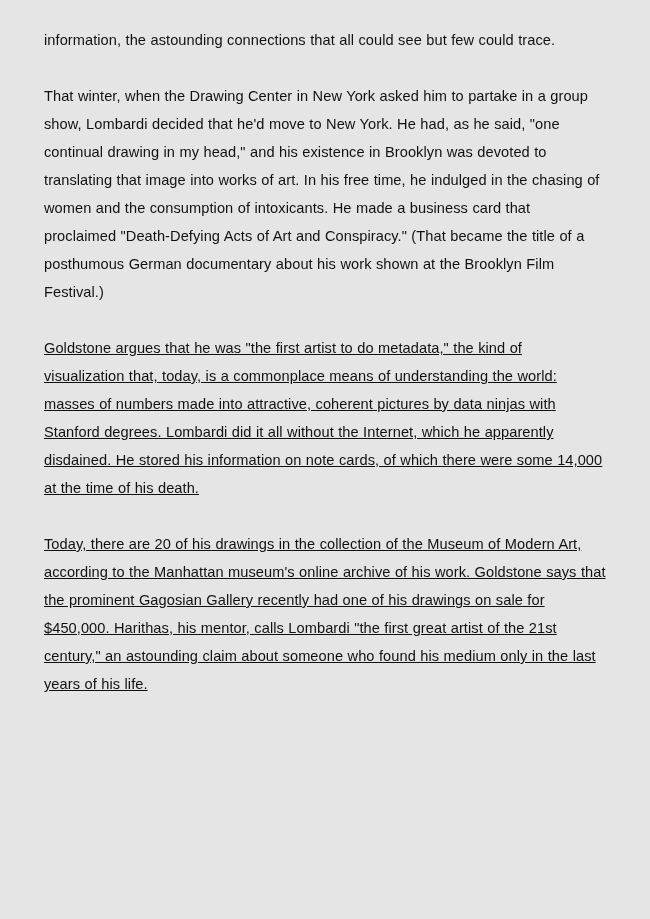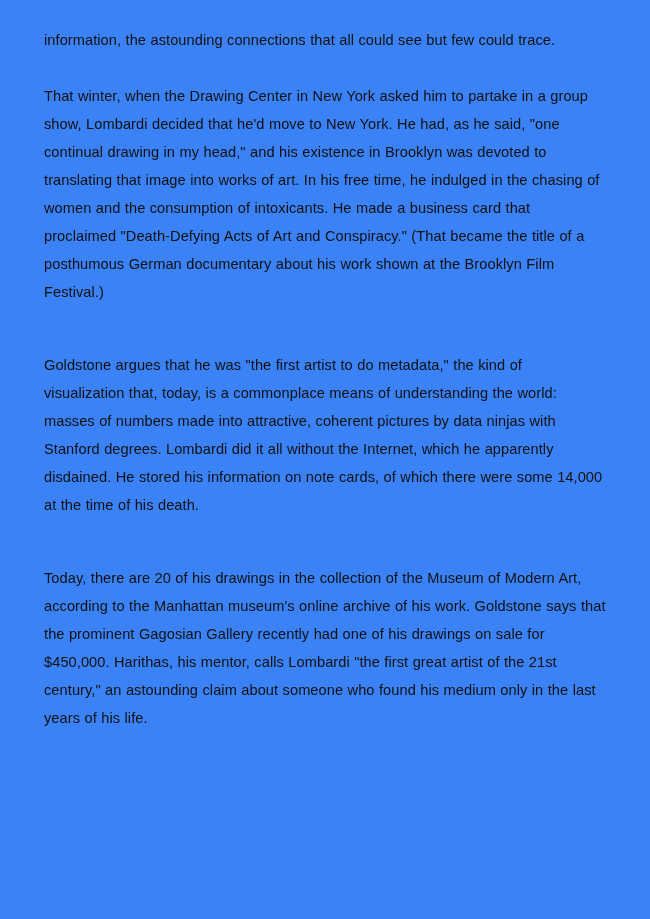--- a/index.html
+++ b/index.html
@@ -12,36 +12,37 @@
     height: 919px;
     font-family: "Liberation Sans", sans-serif;
     color: #000000;
     overflow: hidden;
   }
   .page {
     box-sizing: border-box;
     width: 650px;
     height: 919px;
     padding: 26px 44px 0 44px;
-    background: #3b82f6;
+    background: #e5e5e5;
   }
   .article {
     width: 562px;
   }
   .para {
     font-size: 14.6px;
     line-height: 28px;
     letter-spacing: 0.005em;
     text-align: left;
     color: #111111;
     margin: 0 0 0 0;
     word-spacing: 0.02em;
   }
   .para + .para {
-    margin-top: 45px;
+    margin-top: 28px;
+    text-decoration: underline;
   }
   .para.tight-top {
     margin-top: 0;
   }
   .spacer-lg {
     height: 28px;
   }
 </style>
 </head>
 <body>

